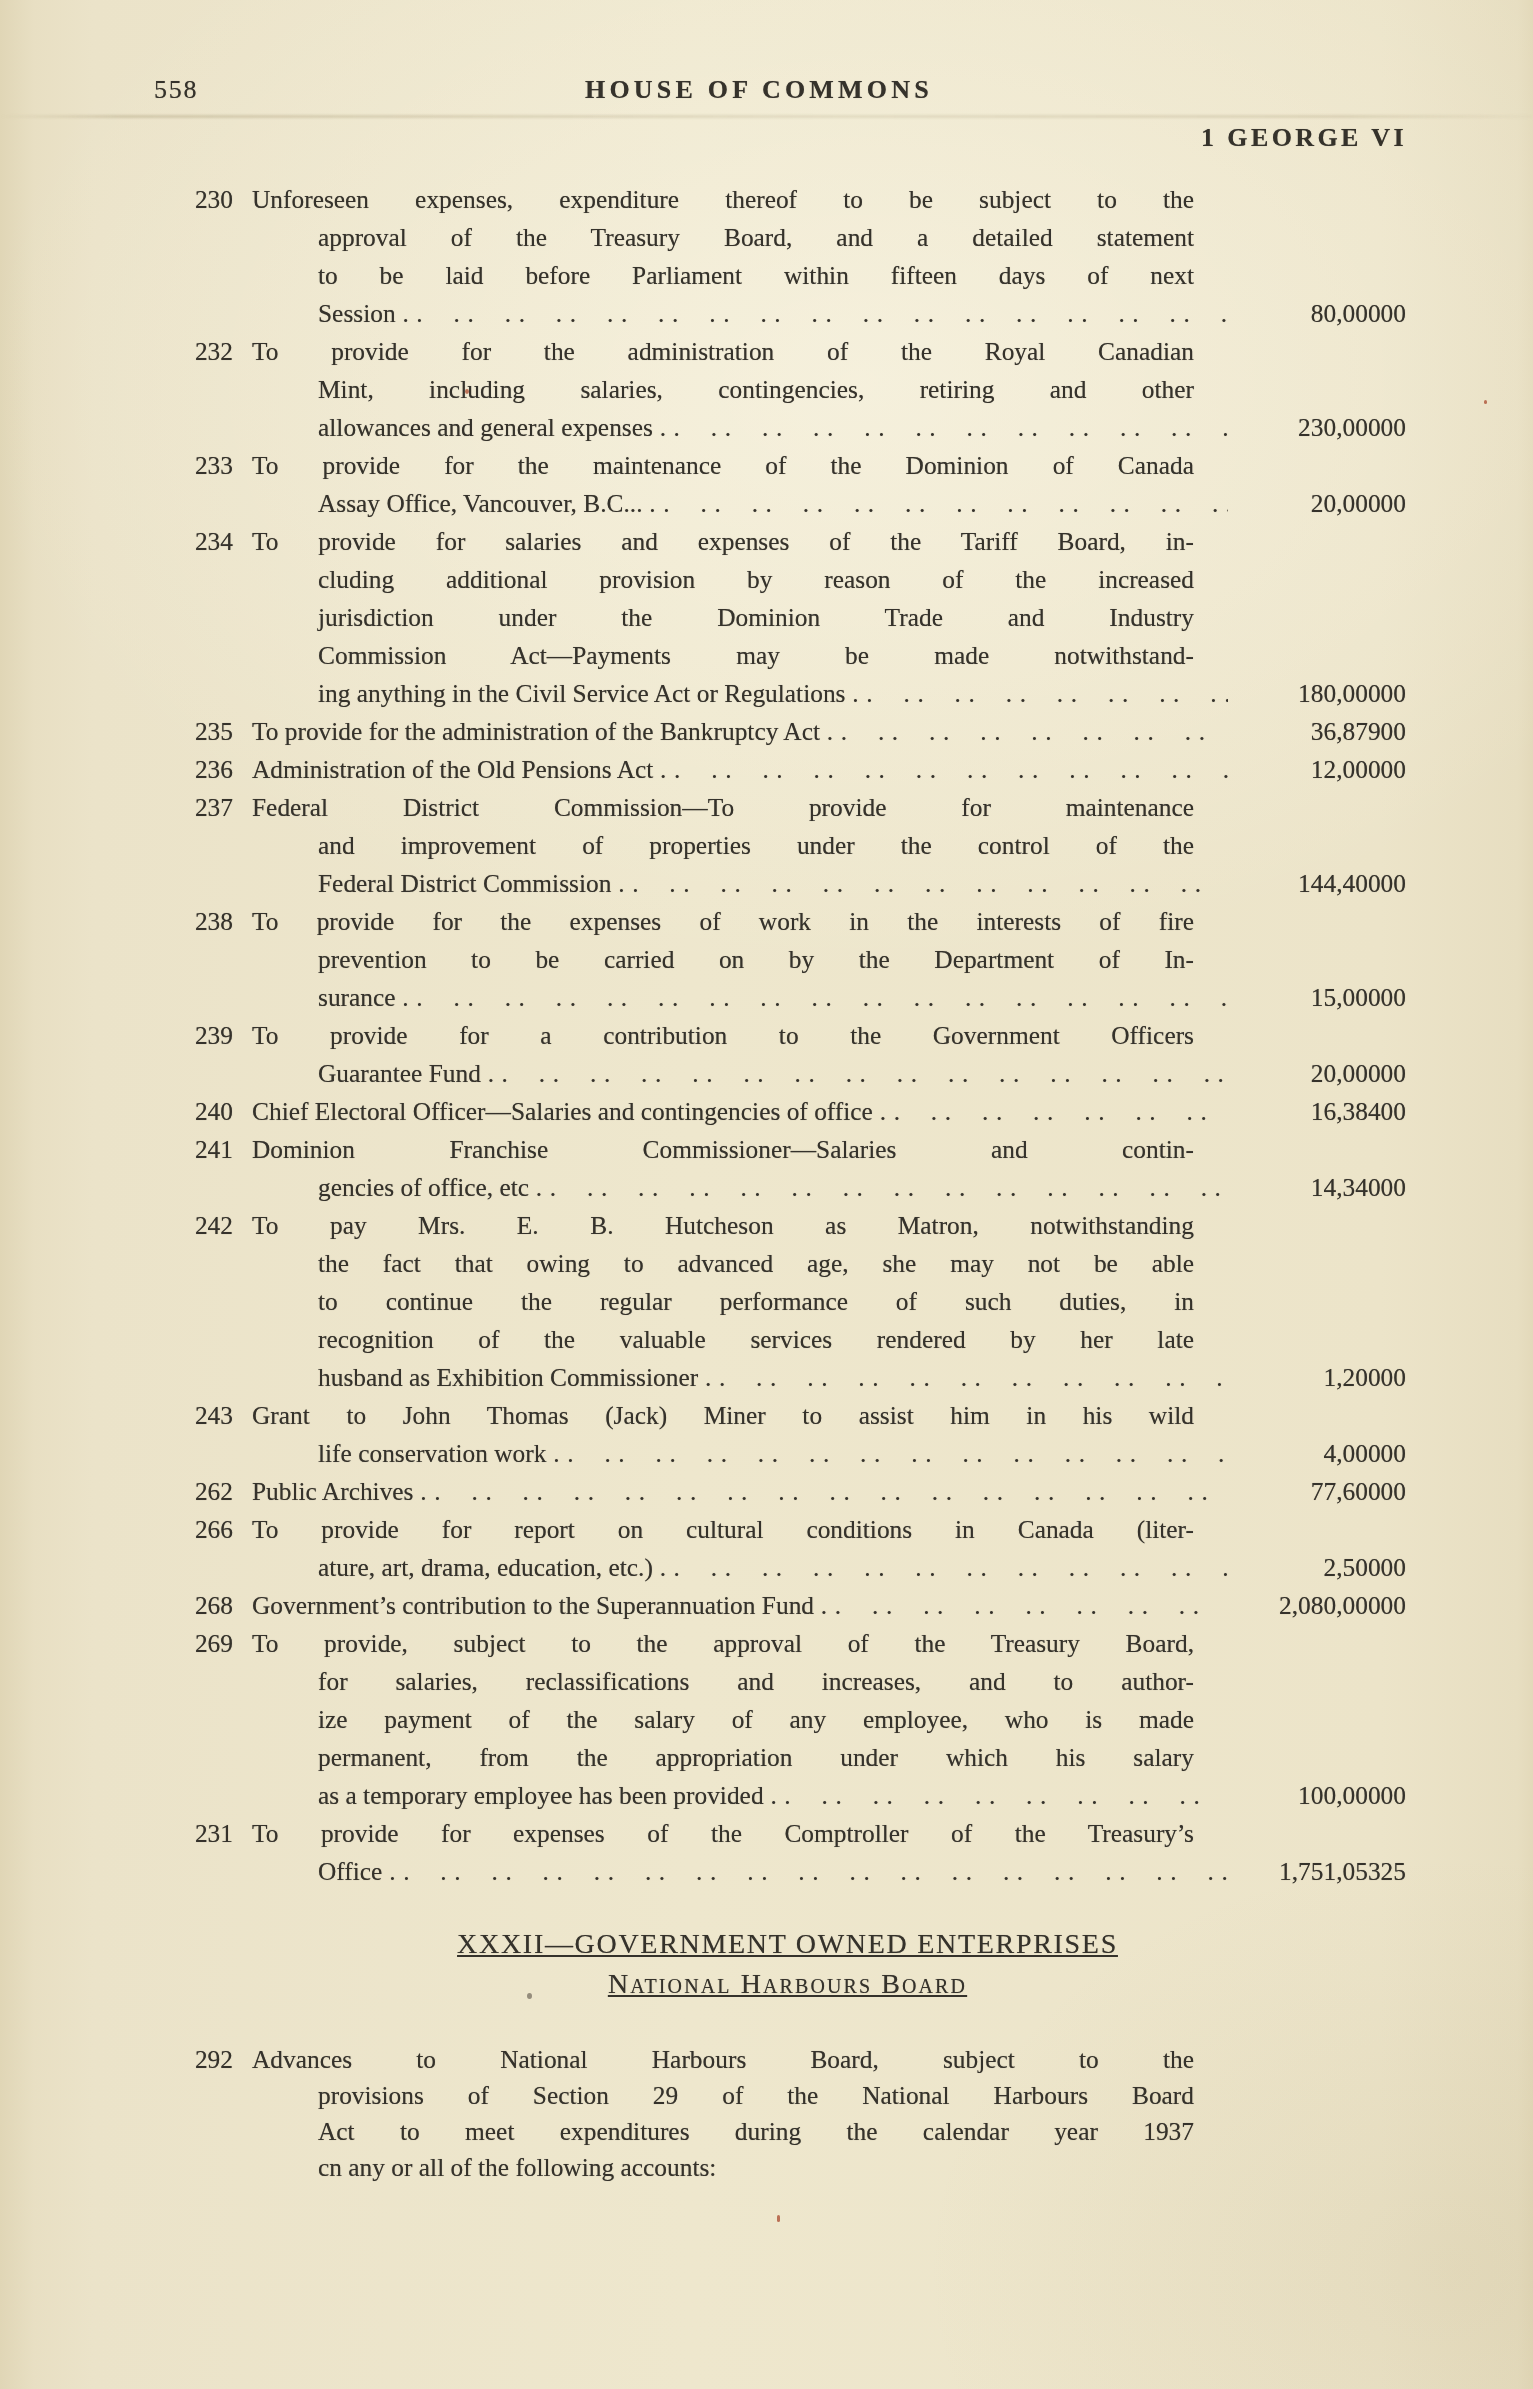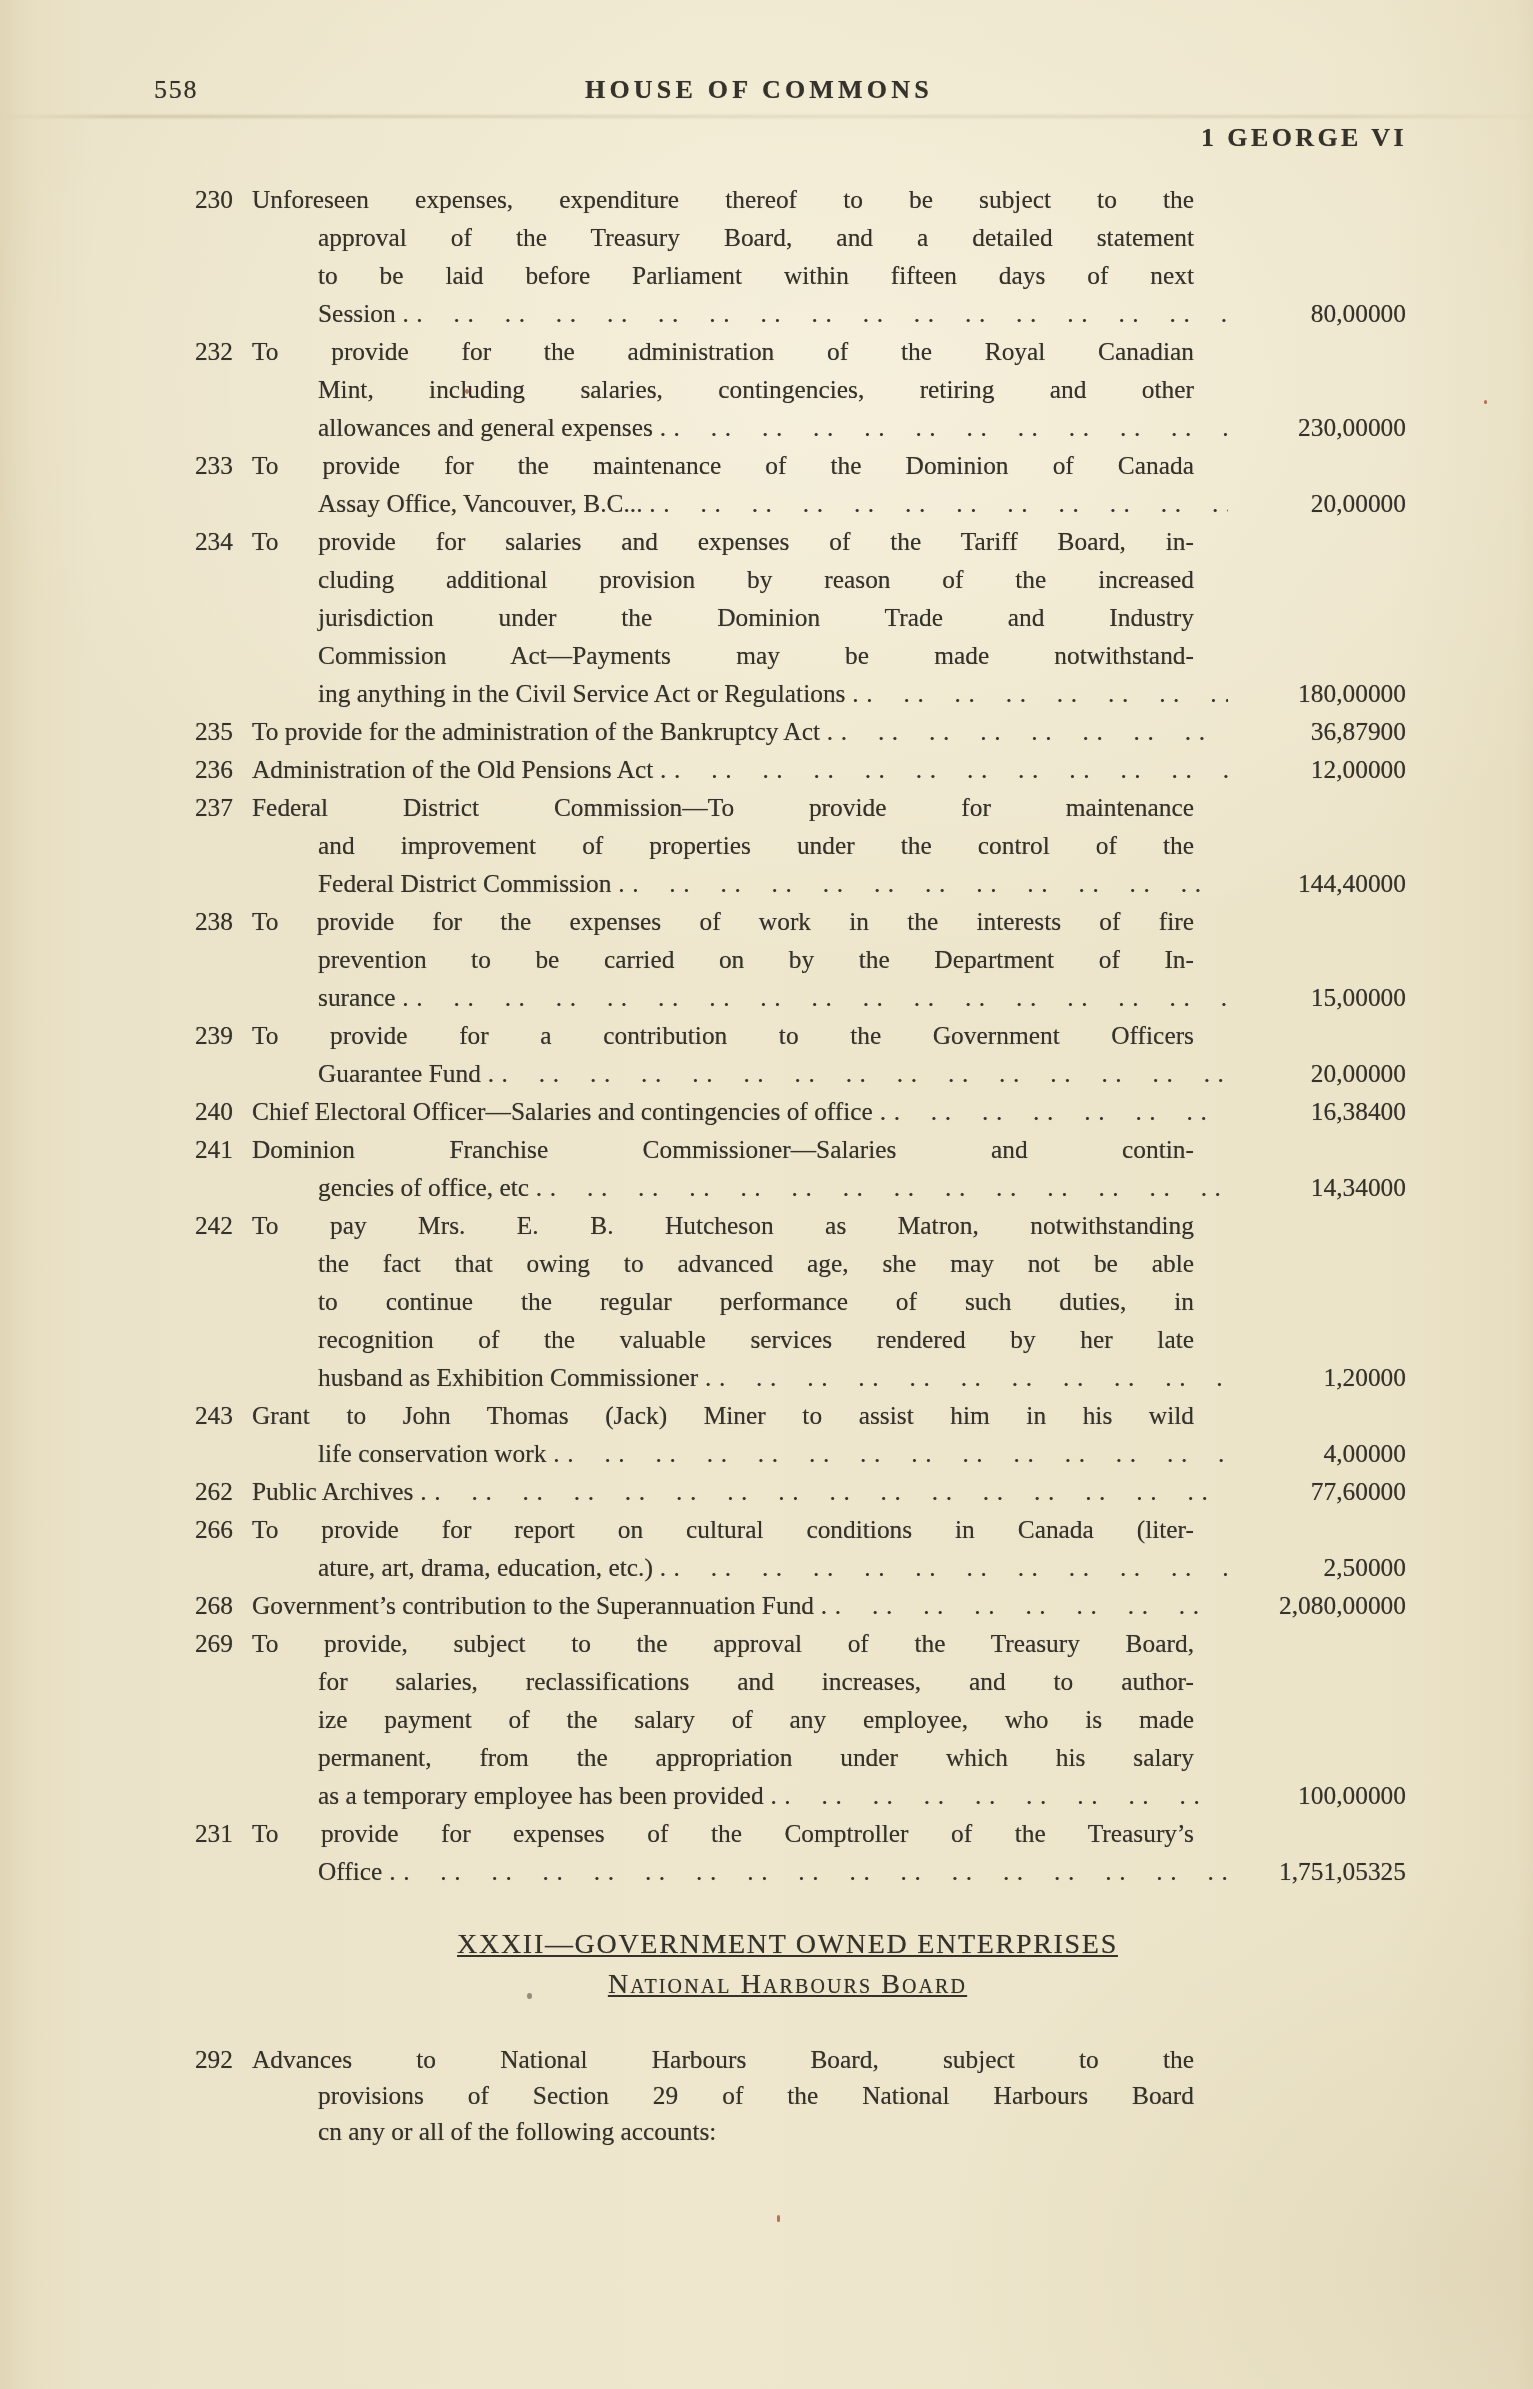--- a/index.html
+++ b/index.html
@@ -298,20 +298,21 @@
   <div class="sec-sub ink">National Harbours Board</div>
 </div>
 <span class="sub-dot"></span>
 
 <div class="content2 ink" id="enterprise-list">
     <div class="item">
     <span class="num">292</span>
     <div class="lines">
         <div class="line j first">Advances to National Harbours Board, subject to the</div>
         <div class="line j">provisions of Section 29 of the National Harbours Board</div>
+        <div class="line j">Act to meet expenditures during the calendar year 1937</div>
         <div class="line"><span class="txt">cn any or all of the following accounts:</span></div>
       </div>
   </div>
   </div>
 
 <div class="speck" style="left:465px; top:389px; width:4.2px; height:5.1px;"></div>
 <div class="speck" style="left:1484px; top:400px; width:3.4px; height:4.2px;"></div>
 <div class="speck" style="left:777px; top:2215px; width:2.5px; height:6.8px; border-radius:1.7px;"></div>
 
 

